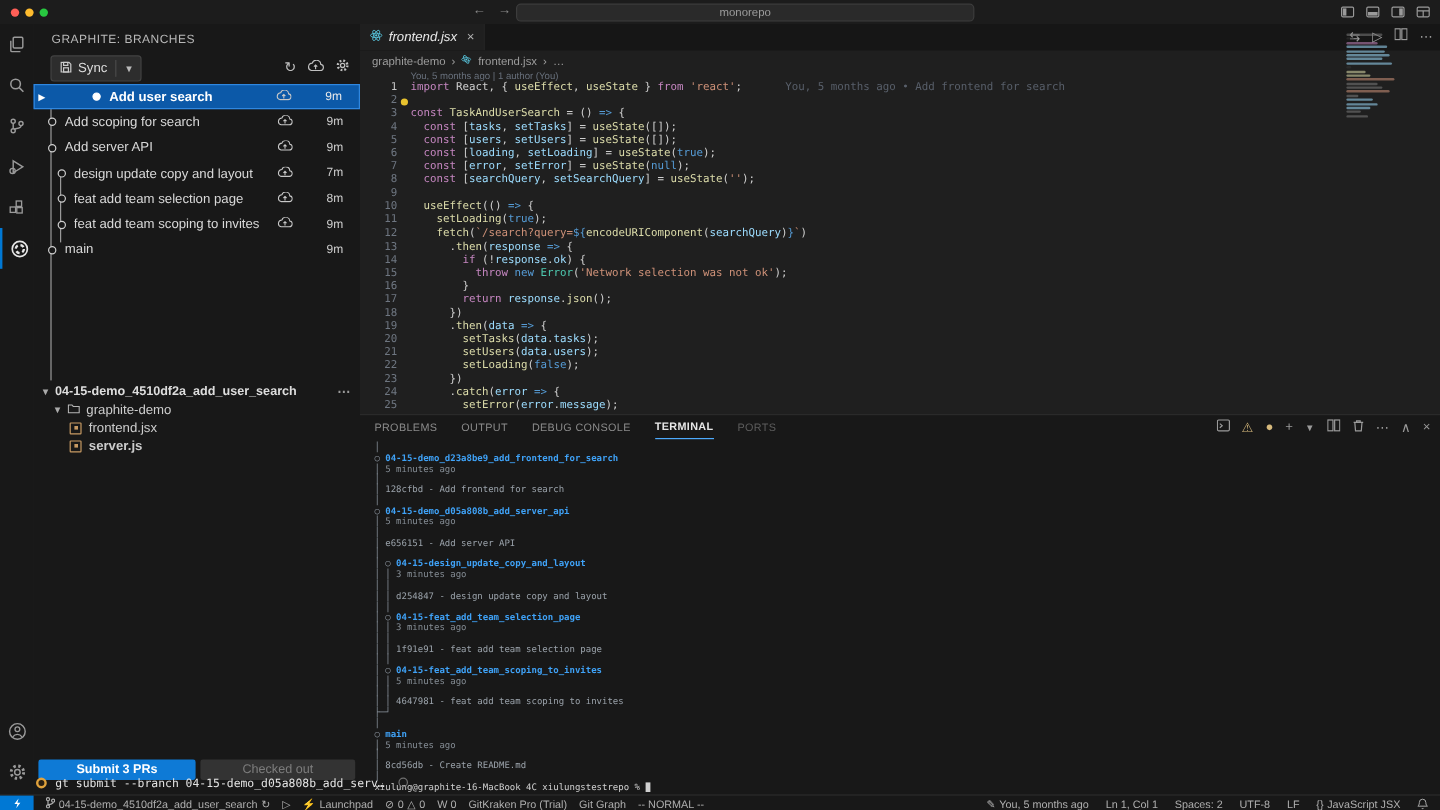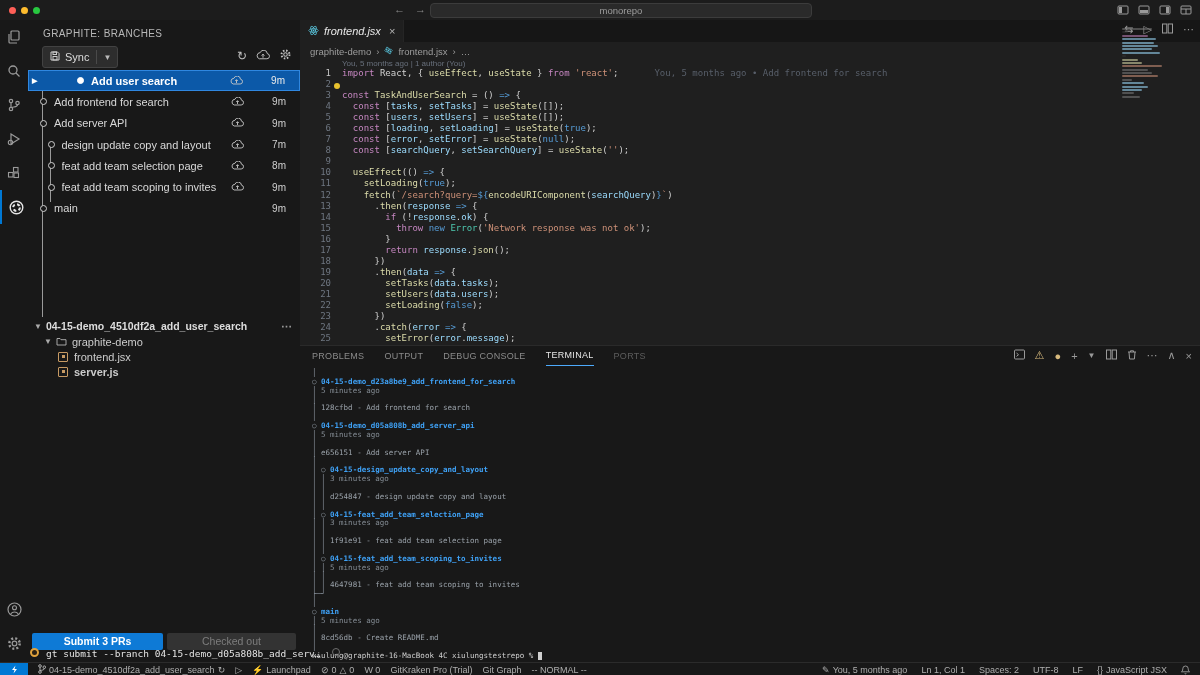--- a/index.html
+++ b/index.html
@@ -82,21 +82,21 @@
   .tok-b{color:#569cd6}.tok-t{color:#4ec9b0}.tok-d{color:#cfcfcf}
   .inline-blame{color:#585f6a;margin-left:36px;}
   .bulb{display:inline-block;width:6px;height:6px;border-radius:50%;background:#e8c22e;margin-left:-8px;position:relative;top:2px;}
   #minimap{position:absolute;right:34px;top:8px;width:44px;}
   #minimap .mmr{height:2px;margin-bottom:1.4px;border-radius:1px;}
 
   
   #panel{position:absolute;left:300px;top:345px;width:900px;height:317px;background:#181818;border-top:1px solid #2a2a2a;}
   #panel-tabs{position:absolute;left:12px;top:0;height:20px;display:flex;gap:20px;align-items:center;}
   .panel-tab{font-size:9px;letter-spacing:.3px;color:#8b8b8b;height:19px;line-height:19px;}
-  .panel-tab.active{color:#e7e7e7;border-bottom:1px solid #4daafc;}
+  .panel-tab.active{color:#e7e7e7;border-bottom:1px solid #4daafc;font-weight:bold;}
   .panel-tab.dim{color:#5d5d5d;}
   #panel-actions{position:absolute;right:8px;top:3px;display:flex;gap:10px;align-items:center;color:#9a9a9a;font-size:11px;}
   .amber{color:#d7ba7d;}
   #terminal{position:absolute;left:12px;top:23px;width:870px;}
   .term-line{height:8.85px;font-size:7.5px;line-height:8.85px;white-space:pre;font-family:"DejaVu Sans Mono",monospace;}
   .tg{color:#8b949e}.tbr{color:#3fa2f7;font-weight:bold}.tdim{color:#848c94}.tmsg{color:#9aa2aa}.tp{color:#d0d0d0}
   .cursor-block{display:inline-block;width:4.5px;height:8px;background:#cfcfcf;vertical-align:middle;}
 
   
   #keycast{position:absolute;left:30px;top:648px;height:14px;display:flex;align-items:flex-start;gap:7px;z-index:5;}
@@ -253,21 +253,21 @@
           <span class="node filled"></span>
           <span class="branch-label">Add user search</span>
           <span class="cloud"><svg width="13" height="9" viewBox="0 0 13 9">
               <path d="M3.2 8h6.9a2.4 2.4 0 0 0 .4-4.77A3.4 3.4 0 0 0 3.9 2.3 2.9 2.9 0 0 0 3.2 8z" fill="none" stroke="#c8c8c8" stroke-width="0.9"></path>
               <path d="M6.5 7V3.8M5.2 5l1.3-1.3L7.8 5" stroke="#c8c8c8" stroke-width="0.9" fill="none"></path>
             </svg></span>
           <span class="branch-time">9m</span>
         </div>
         <div class="branch-row">
           <span class="node"></span>
-          <span class="branch-label">Add frontend for search</span>
+          <span class="branch-label">Add scoping for search</span>
           <span class="cloud"><svg width="13" height="9" viewBox="0 0 13 9">
               <path d="M3.2 8h6.9a2.4 2.4 0 0 0 .4-4.77A3.4 3.4 0 0 0 3.9 2.3 2.9 2.9 0 0 0 3.2 8z" fill="none" stroke="#c8c8c8" stroke-width="0.9"></path>
               <path d="M6.5 7V3.8M5.2 5l1.3-1.3L7.8 5" stroke="#c8c8c8" stroke-width="0.9" fill="none"></path>
             </svg></span>
           <span class="branch-time">9m</span>
         </div>
         <div class="branch-row">
           <span class="node"></span>
           <span class="branch-label">Add server API</span>
           <span class="cloud"><svg width="13" height="9" viewBox="0 0 13 9">
@@ -384,21 +384,21 @@
         <div class="code-line"><span class="ln">5</span><span class="code-text"><span class="tok-d">  </span><span class="tok-k">const</span><span class="tok-d"> [</span><span class="tok-v">users</span><span class="tok-d">, </span><span class="tok-v">setUsers</span><span class="tok-d">] = </span><span class="tok-f">useState</span><span class="tok-d">([]);</span></span></div>
         <div class="code-line"><span class="ln">6</span><span class="code-text"><span class="tok-d">  </span><span class="tok-k">const</span><span class="tok-d"> [</span><span class="tok-v">loading</span><span class="tok-d">, </span><span class="tok-v">setLoading</span><span class="tok-d">] = </span><span class="tok-f">useState</span><span class="tok-d">(</span><span class="tok-b">true</span><span class="tok-d">);</span></span></div>
         <div class="code-line"><span class="ln">7</span><span class="code-text"><span class="tok-d">  </span><span class="tok-k">const</span><span class="tok-d"> [</span><span class="tok-v">error</span><span class="tok-d">, </span><span class="tok-v">setError</span><span class="tok-d">] = </span><span class="tok-f">useState</span><span class="tok-d">(</span><span class="tok-b">null</span><span class="tok-d">);</span></span></div>
         <div class="code-line"><span class="ln">8</span><span class="code-text"><span class="tok-d">  </span><span class="tok-k">const</span><span class="tok-d"> [</span><span class="tok-v">searchQuery</span><span class="tok-d">, </span><span class="tok-v">setSearchQuery</span><span class="tok-d">] = </span><span class="tok-f">useState</span><span class="tok-d">(</span><span class="tok-s">''</span><span class="tok-d">);</span></span></div>
         <div class="code-line"><span class="ln">9</span><span class="code-text"></span></div>
         <div class="code-line"><span class="ln">10</span><span class="code-text"><span class="tok-d">  </span><span class="tok-f">useEffect</span><span class="tok-d">(() </span><span class="tok-b">=&gt;</span><span class="tok-d"> {</span></span></div>
         <div class="code-line"><span class="ln">11</span><span class="code-text"><span class="tok-d">    </span><span class="tok-f">setLoading</span><span class="tok-d">(</span><span class="tok-b">true</span><span class="tok-d">);</span></span></div>
         <div class="code-line"><span class="ln">12</span><span class="code-text"><span class="tok-d">    </span><span class="tok-f">fetch</span><span class="tok-d">(</span><span class="tok-s">`/search?query=</span><span class="tok-b">${</span><span class="tok-f">encodeURIComponent</span><span class="tok-d">(</span><span class="tok-v">searchQuery</span><span class="tok-d">)</span><span class="tok-b">}</span><span class="tok-s">`</span><span class="tok-d">)</span></span></div>
         <div class="code-line"><span class="ln">13</span><span class="code-text"><span class="tok-d">      .</span><span class="tok-f">then</span><span class="tok-d">(</span><span class="tok-v">response</span><span class="tok-d"> </span><span class="tok-b">=&gt;</span><span class="tok-d"> {</span></span></div>
         <div class="code-line"><span class="ln">14</span><span class="code-text"><span class="tok-d">        </span><span class="tok-k">if</span><span class="tok-d"> (!</span><span class="tok-v">response</span><span class="tok-d">.</span><span class="tok-v">ok</span><span class="tok-d">) {</span></span></div>
-        <div class="code-line"><span class="ln">15</span><span class="code-text"><span class="tok-d">          </span><span class="tok-k">throw</span><span class="tok-d"> </span><span class="tok-b">new</span><span class="tok-d"> </span><span class="tok-t">Error</span><span class="tok-d">(</span><span class="tok-s">'Network response was not ok'</span><span class="tok-d">);</span></span></div>
+        <div class="code-line"><span class="ln">15</span><span class="code-text"><span class="tok-d">          </span><span class="tok-k">throw</span><span class="tok-d"> </span><span class="tok-b">new</span><span class="tok-d"> </span><span class="tok-t">Error</span><span class="tok-d">(</span><span class="tok-s">'Network selection was not ok'</span><span class="tok-d">);</span></span></div>
         <div class="code-line"><span class="ln">16</span><span class="code-text"><span class="tok-d">        }</span></span></div>
         <div class="code-line"><span class="ln">17</span><span class="code-text"><span class="tok-d">        </span><span class="tok-k">return</span><span class="tok-d"> </span><span class="tok-v">response</span><span class="tok-d">.</span><span class="tok-f">json</span><span class="tok-d">();</span></span></div>
         <div class="code-line"><span class="ln">18</span><span class="code-text"><span class="tok-d">      })</span></span></div>
         <div class="code-line"><span class="ln">19</span><span class="code-text"><span class="tok-d">      .</span><span class="tok-f">then</span><span class="tok-d">(</span><span class="tok-v">data</span><span class="tok-d"> </span><span class="tok-b">=&gt;</span><span class="tok-d"> {</span></span></div>
         <div class="code-line"><span class="ln">20</span><span class="code-text"><span class="tok-d">        </span><span class="tok-f">setTasks</span><span class="tok-d">(</span><span class="tok-v">data</span><span class="tok-d">.</span><span class="tok-v">tasks</span><span class="tok-d">);</span></span></div>
         <div class="code-line"><span class="ln">21</span><span class="code-text"><span class="tok-d">        </span><span class="tok-f">setUsers</span><span class="tok-d">(</span><span class="tok-v">data</span><span class="tok-d">.</span><span class="tok-v">users</span><span class="tok-d">);</span></span></div>
         <div class="code-line"><span class="ln">22</span><span class="code-text"><span class="tok-d">        </span><span class="tok-f">setLoading</span><span class="tok-d">(</span><span class="tok-b">false</span><span class="tok-d">);</span></span></div>
         <div class="code-line"><span class="ln">23</span><span class="code-text"><span class="tok-d">      })</span></span></div>
         <div class="code-line"><span class="ln">24</span><span class="code-text"><span class="tok-d">      .</span><span class="tok-f">catch</span><span class="tok-d">(</span><span class="tok-v">error</span><span class="tok-d"> </span><span class="tok-b">=&gt;</span><span class="tok-d"> {</span></span></div>
         <div class="code-line"><span class="ln">25</span><span class="code-text"><span class="tok-d">        </span><span class="tok-f">setError</span><span class="tok-d">(</span><span class="tok-v">error</span><span class="tok-d">.</span><span class="tok-v">message</span><span class="tok-d">);</span></span></div>

